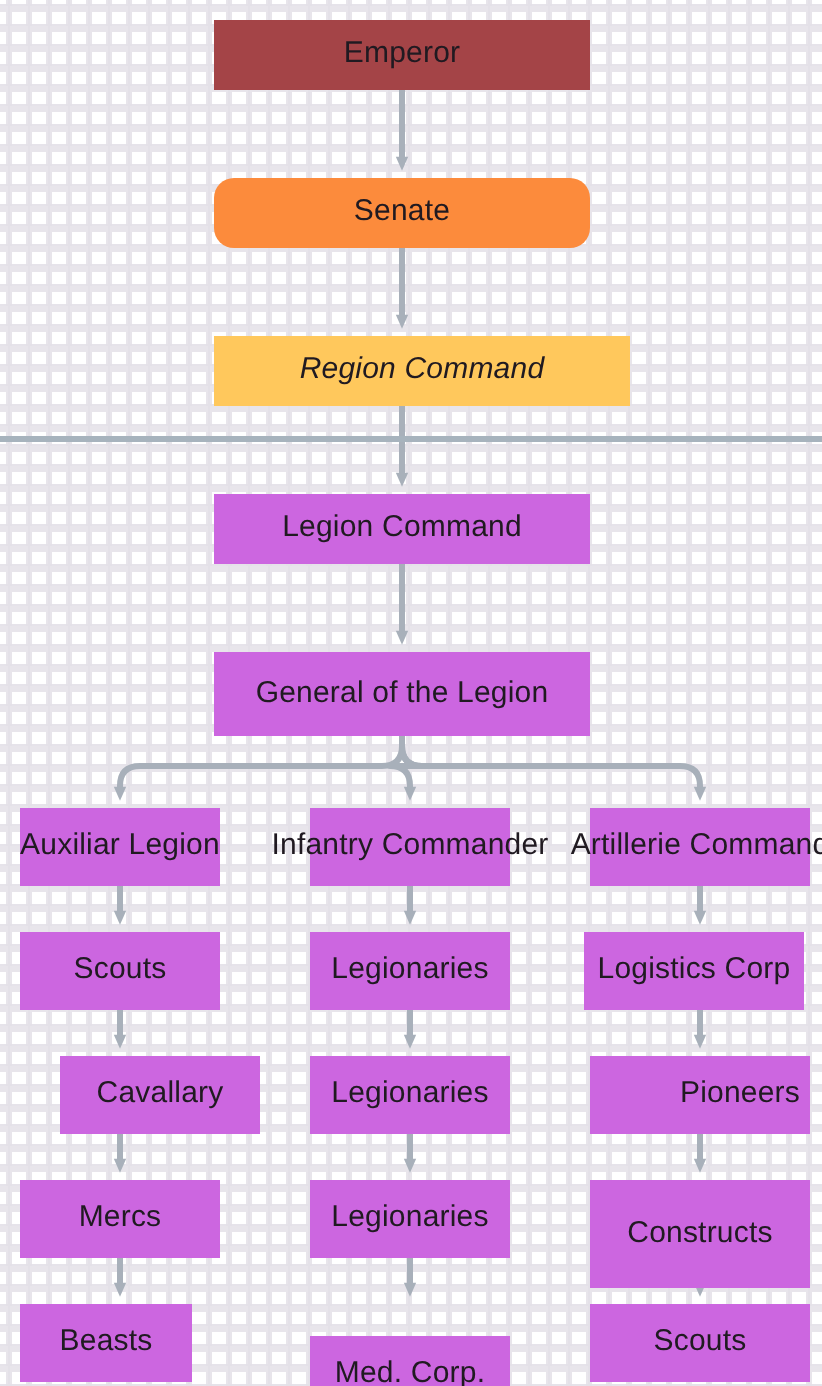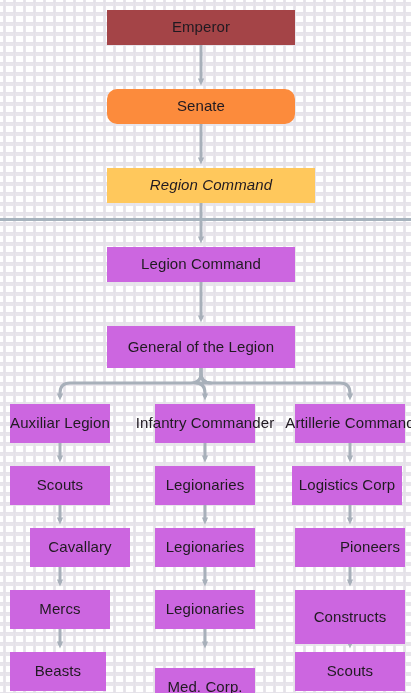--- a/index.html
+++ b/index.html
@@ -102,21 +102,21 @@
   <div id="node-layer">
       <div class="node" style="left: 107px; top: 10px; width: 188px; height: 35px; background: rgb(164, 68, 71);">Emperor</div>
       <div class="node" style="left: 107px; top: 89px; width: 188px; height: 35px; background: rgb(252, 139, 60); border-radius: 10px;">Senate</div>
       <div class="node" style="left: 107px; top: 168px; width: 208px; height: 35px; background: rgb(255, 200, 92); font-style: italic;">Region Command</div>
       <div class="node" style="left: 107px; top: 247px; width: 188px; height: 35px; background: rgb(204, 102, 224);">Legion Command</div>
       <div class="node" style="left: 107px; top: 326px; width: 188px; height: 42px; background: rgb(204, 102, 224);">General of the Legion</div>
       <div class="node" style="left: 10px; top: 404px; width: 100px; height: 39px; background: rgb(204, 102, 224);">Auxiliar Legion</div>
       <div class="node" style="left: 10px; top: 466px; width: 100px; height: 39px; background: rgb(204, 102, 224);">Scouts</div>
       <div class="node" style="left: 10px; top: 528px; width: 100px; height: 39px; background: rgb(204, 102, 224); margin-left: 20px;">Cavallary</div>
       <div class="node" style="left: 10px; top: 590px; width: 100px; height: 39px; background: rgb(204, 102, 224);">Mercs</div>
-      <div class="node" style="left: 10px; top: 652px; width: 96px; height: 39px; background: rgb(204, 102, 224);">Beasts</div>
+      <div class="node" style="left: 10px; top: 652px; width: 86px; height: 39px; background: rgb(204, 102, 224);">Beasts</div>
       <div class="node" style="left: 155px; top: 404px; width: 100px; height: 39px; background: rgb(204, 102, 224);">Infantry Commander</div>
       <div class="node" style="left: 155px; top: 466px; width: 100px; height: 39px; background: rgb(204, 102, 224);">Legionaries</div>
       <div class="node" style="left: 155px; top: 528px; width: 100px; height: 39px; background: rgb(204, 102, 224);">Legionaries</div>
       <div class="node" style="left: 155px; top: 590px; width: 100px; height: 39px; background: rgb(204, 102, 224);">Legionaries</div>
       <div class="node" style="left: 155px; top: 668px; width: 100px; height: 39px; background: rgb(204, 102, 224);">Med. Corp.</div>
       <div class="node" style="left: 295px; top: 404px; width: 110px; height: 39px; background: rgb(204, 102, 224);">Artillerie Command</div>
       <div class="node" style="left: 292px; top: 466px; width: 110px; height: 39px; background: rgb(204, 102, 224);">Logistics Corp</div>
       <div class="node" style="left: 295px; top: 528px; width: 110px; height: 39px; background: rgb(204, 102, 224); padding-left: 40px;">Pioneers</div>
       <div class="node" style="left: 295px; top: 590px; width: 110px; height: 54px; background: rgb(204, 102, 224);">Constructs</div>
       <div class="node" style="left: 295px; top: 652px; width: 110px; height: 39px; background: rgb(204, 102, 224);">Scouts</div>

